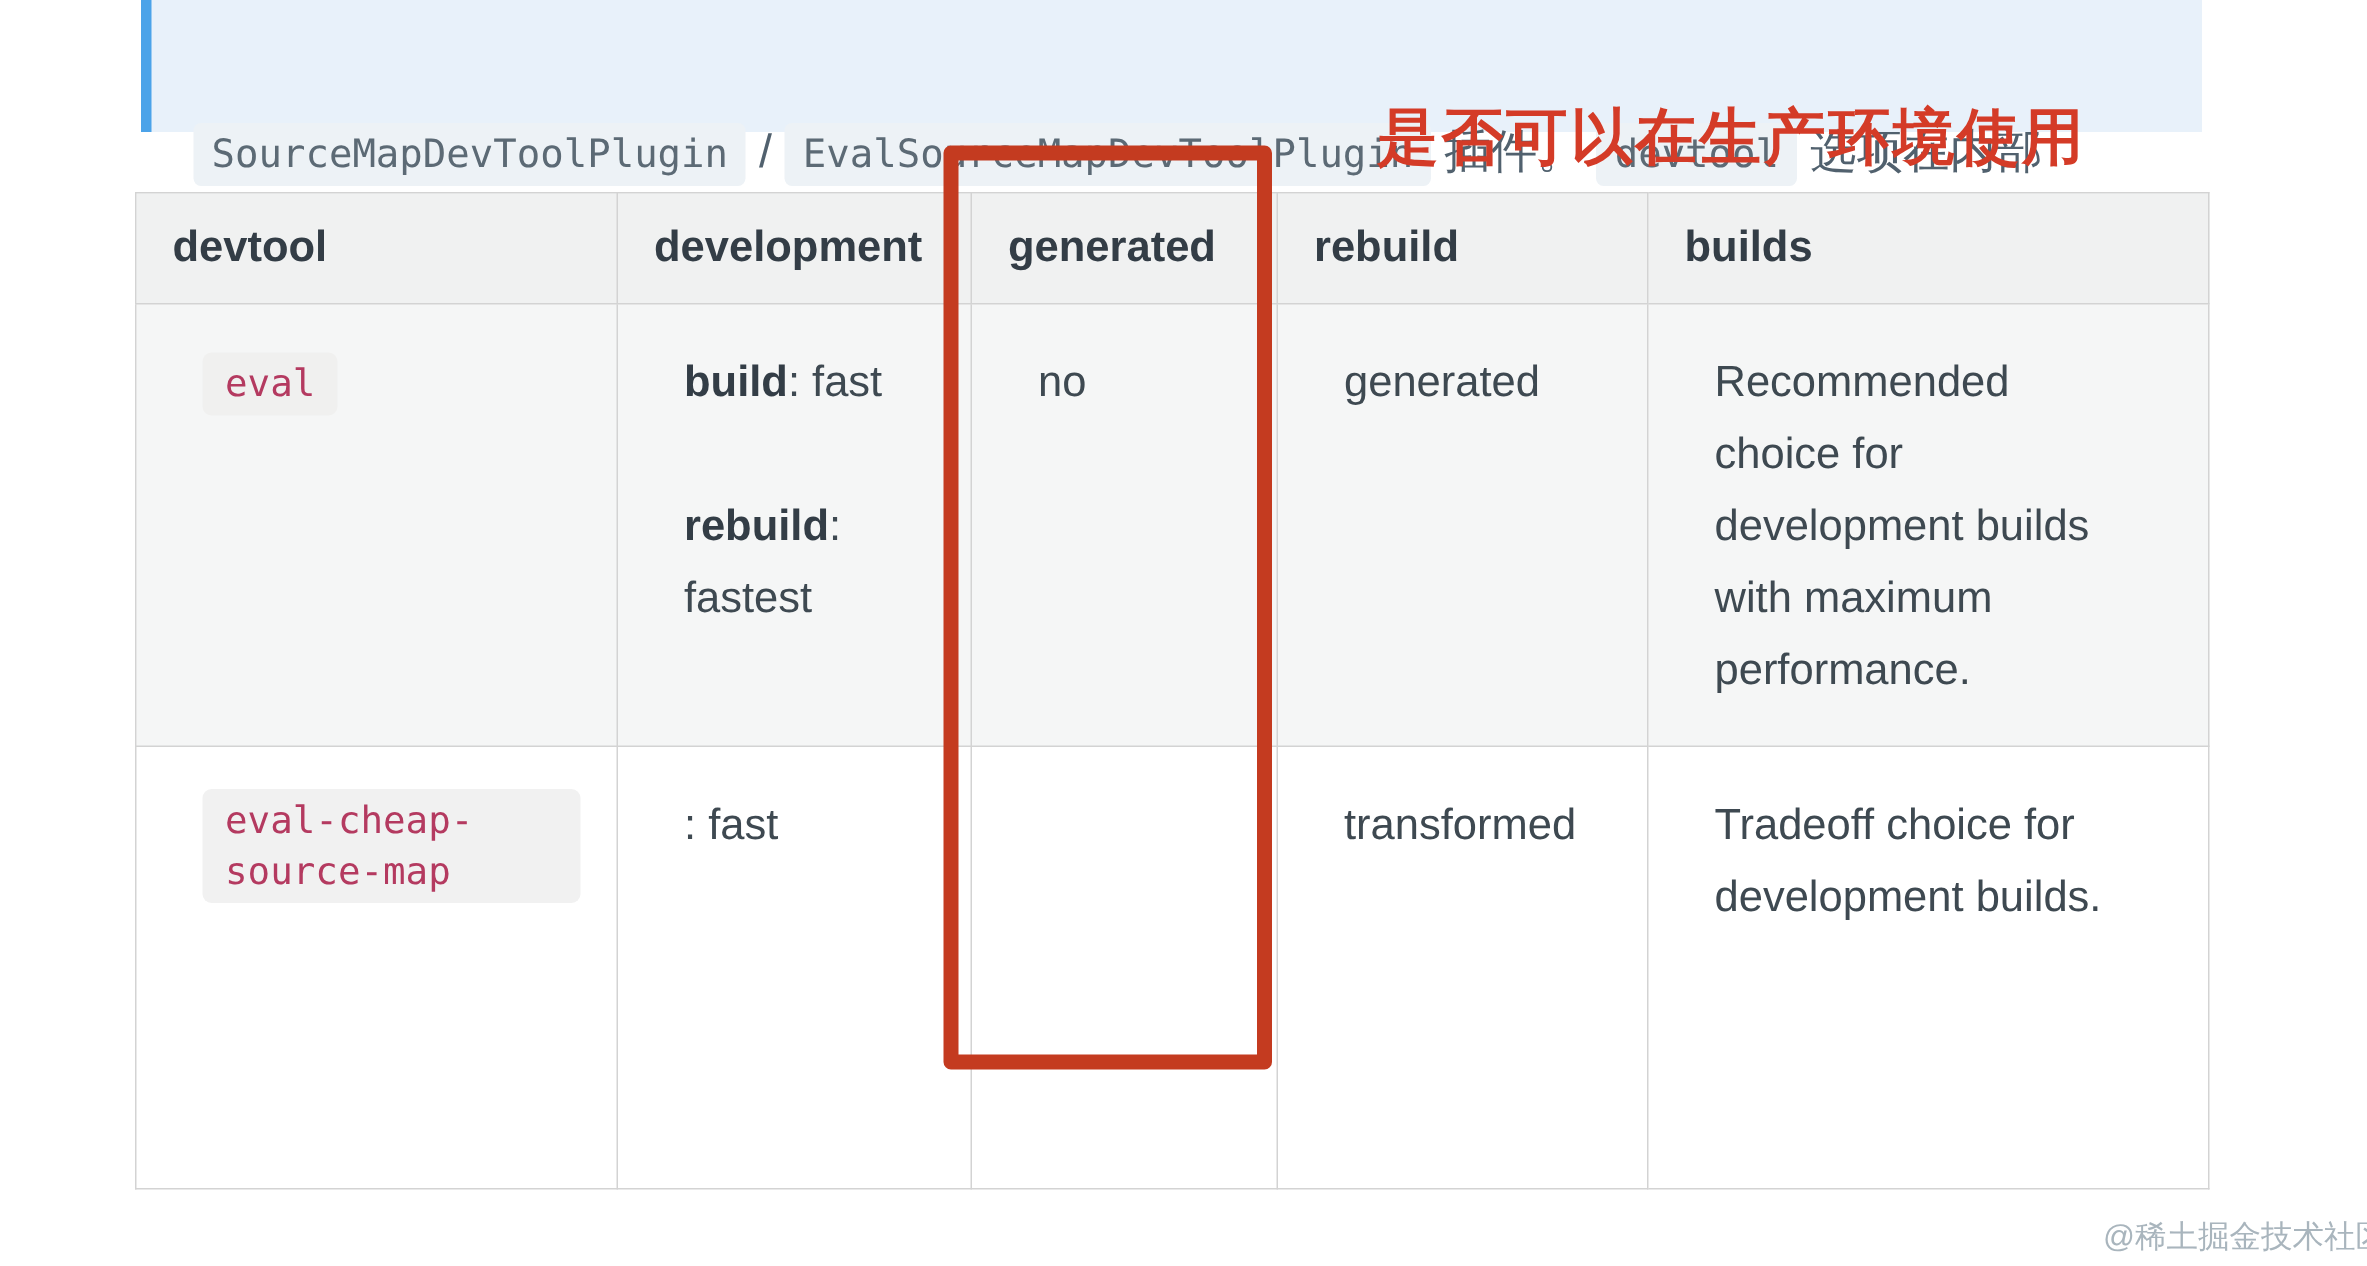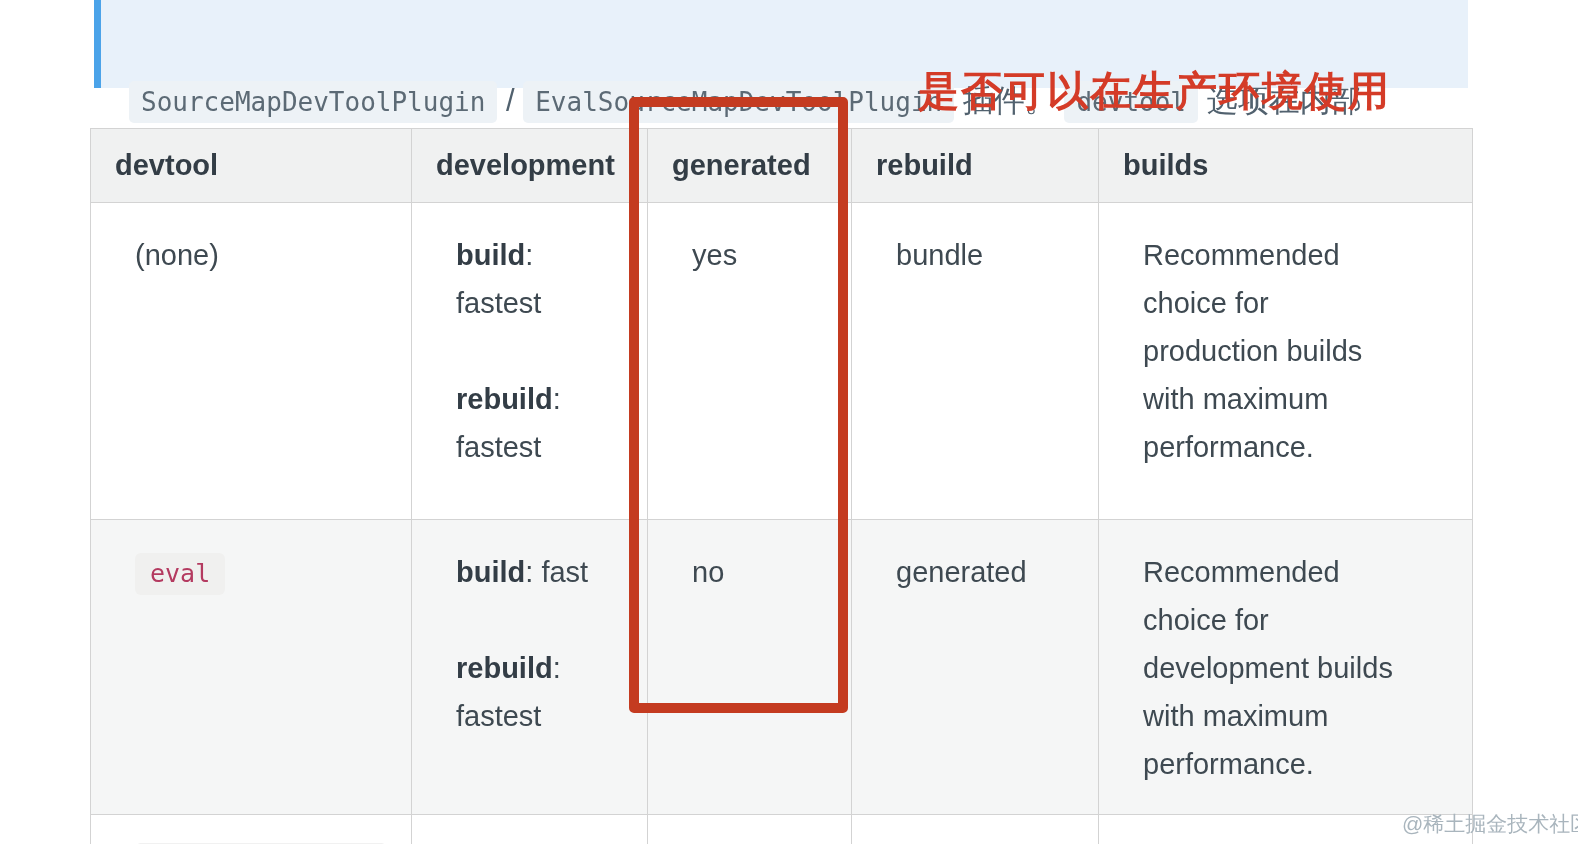--- a/index.html
+++ b/index.html
@@ -146,34 +146,20 @@
   <thead>
       <tr id="table-head-row">
         <th>devtool</th>
         <th>development</th>
         <th>generated</th>
         <th>rebuild</th>
         <th>builds</th>
       </tr>
     </thead>
   <tbody id="table-body">
-      <tr>
-        <td>(none)</td>
-        <td>
-          <div class="perf-wrap">
-            <p><strong>build</strong>: fastest</p>
-            <p><strong>rebuild</strong>: fastest</p>
-          </div>
-        </td>
-        <td>yes</td>
-        <td>bundle</td>
-        <td>
-          <div class="comment-wrap">Recommended choice for production builds with maximum performance.</div>
-        </td>
-      </tr>
       <tr class="striped">
         <td><code class="code-chip">eval</code></td>
         <td>
           <div class="perf-wrap">
             <p><strong>build</strong>: fast</p>
             <p><strong>rebuild</strong>: fastest</p>
           </div>
         </td>
         <td>no</td>
         <td>generated</td>

